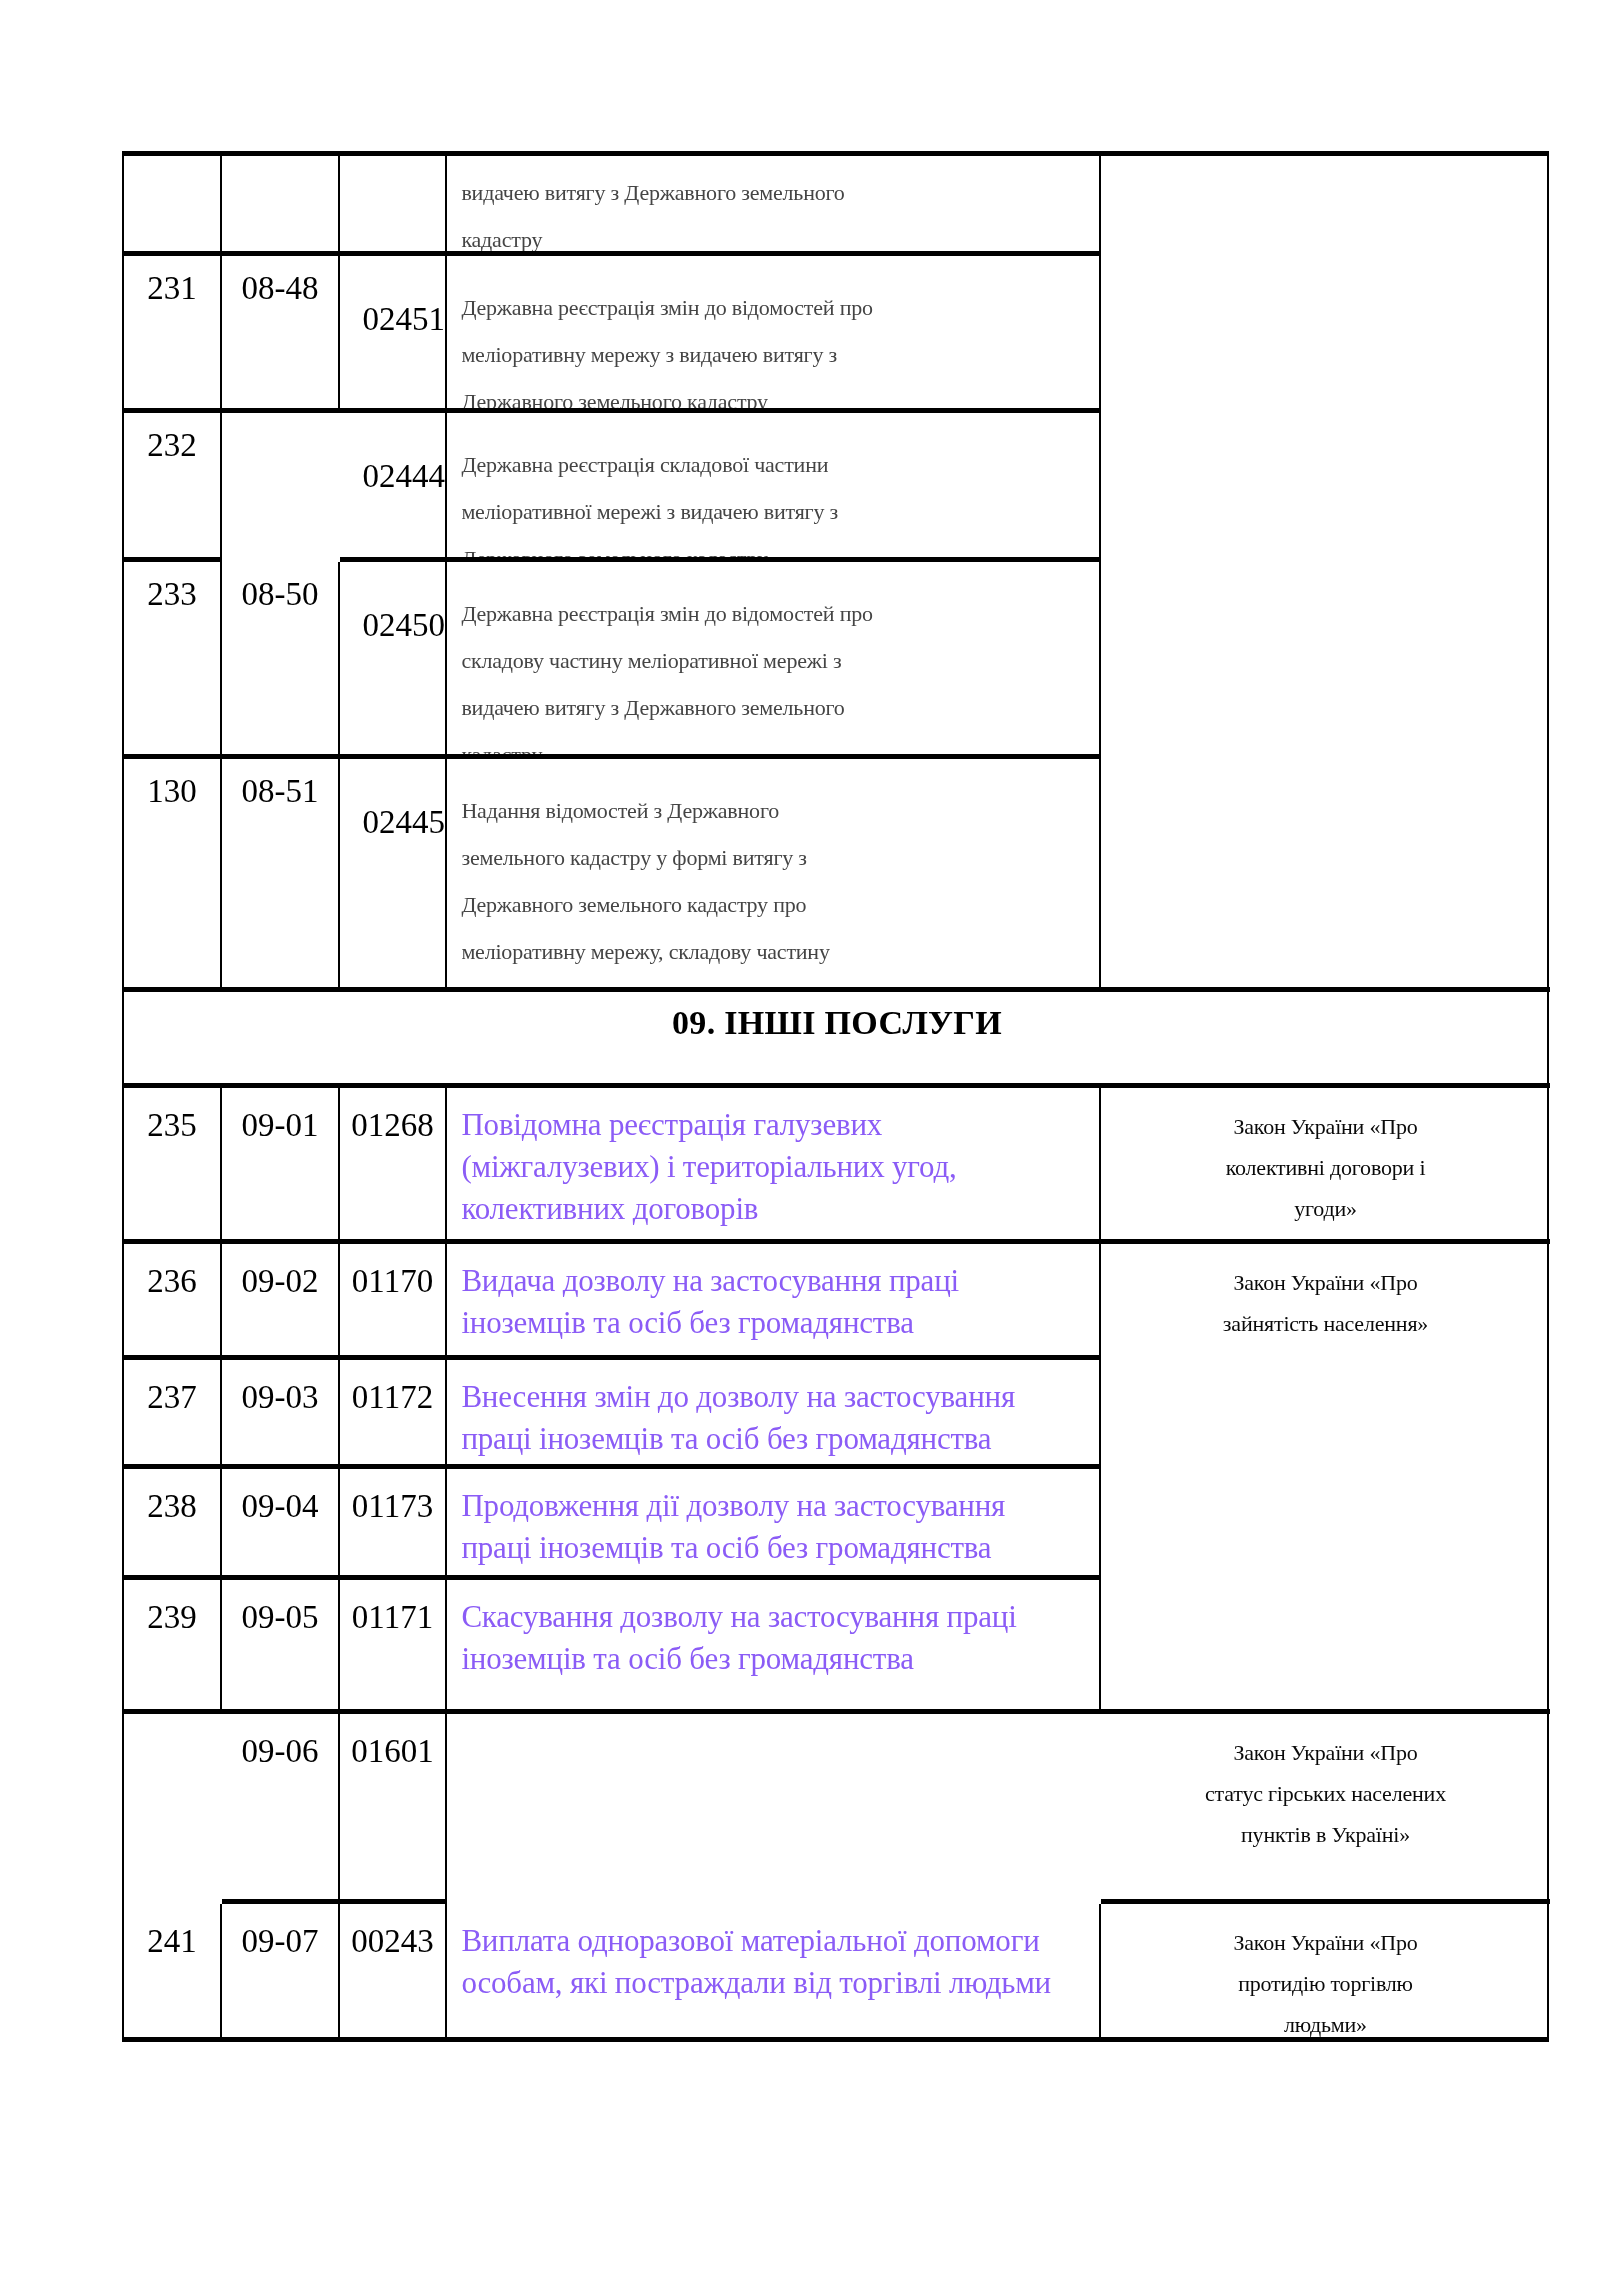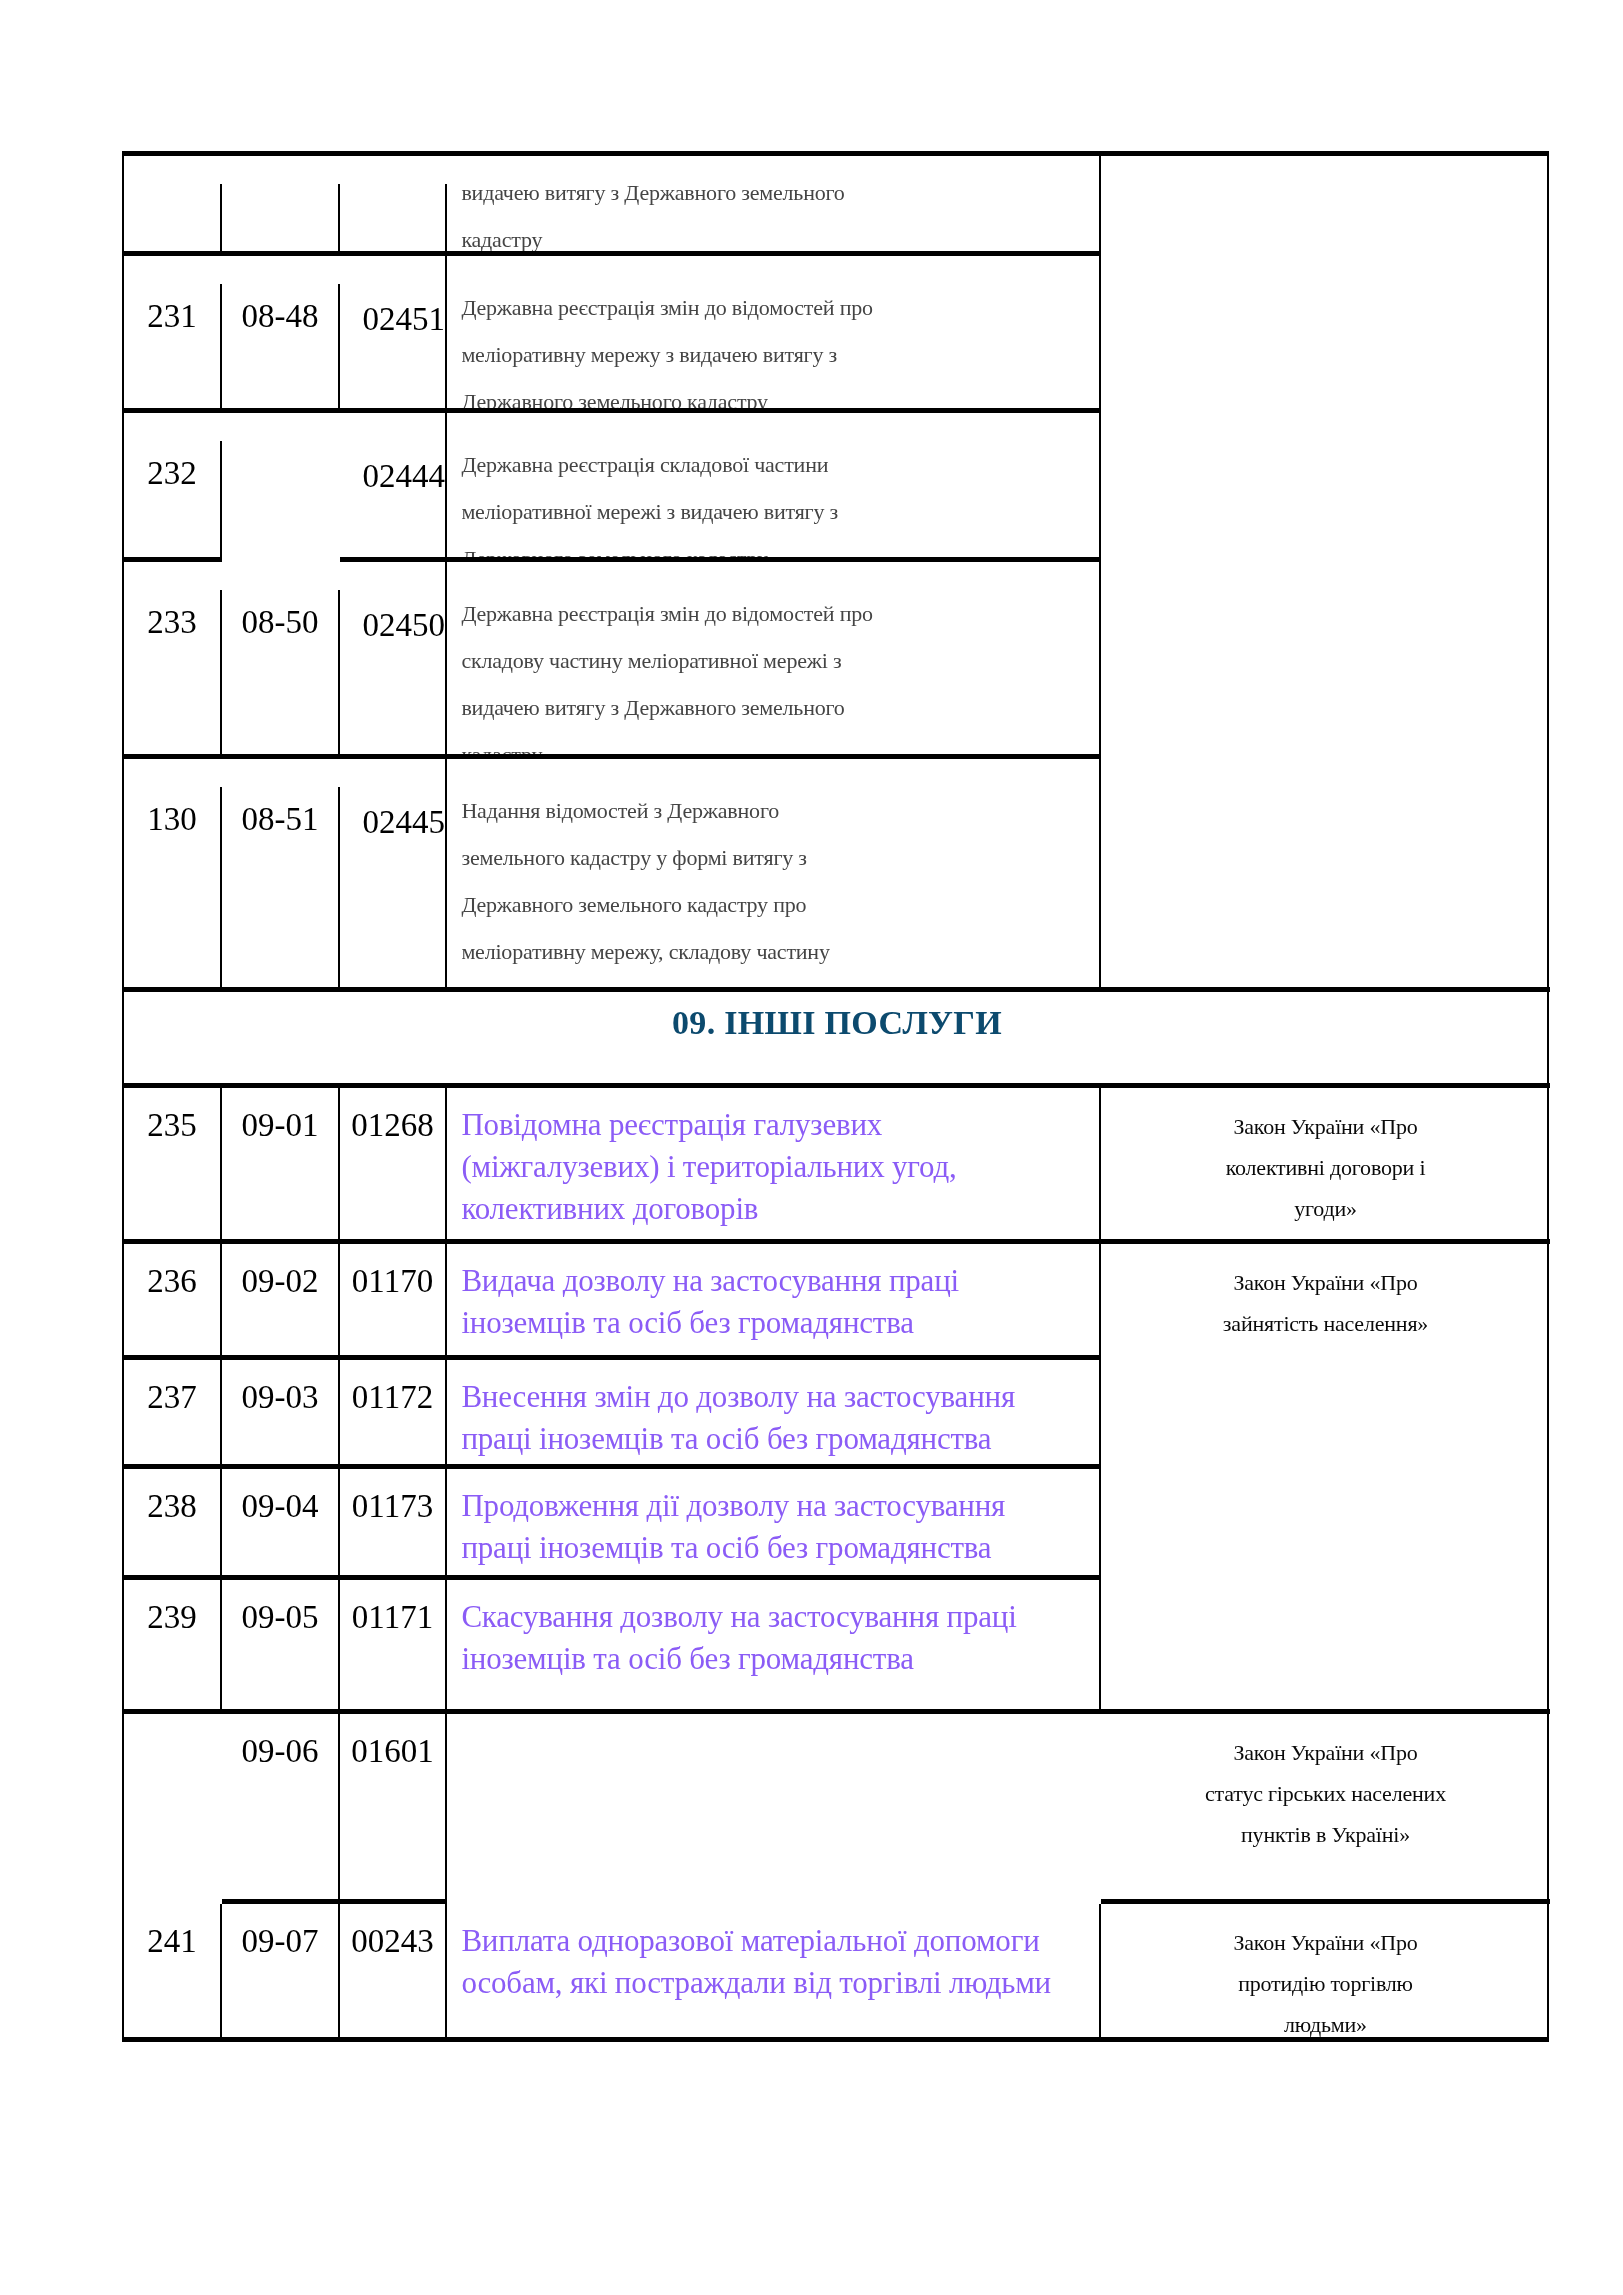--- a/index.html
+++ b/index.html
@@ -36,21 +36,21 @@
   .r1{grid-row:1}.r2{grid-row:2}.r3{grid-row:3}.r4{grid-row:4}.r5{grid-row:5}
   .r7{grid-row:7}.r8{grid-row:8}.r9{grid-row:9}.r10{grid-row:10}.r11{grid-row:11}
   .r12{grid-row:12}.r13{grid-row:13}
   .c1{grid-column:1}.c2{grid-column:2}.c3{grid-column:3}.c4{grid-column:4}.c5{grid-column:5}
   .legal8-span{grid-row:1 / span 5;grid-column:5;}
   .legal9-span{grid-row:8 / span 4;grid-column:5;}
   .header-row{grid-row:6;grid-column:1 / -1;}
   .c5,.header-row,.legal8-span,.legal9-span{border-right:none;}
   .r13{border-bottom:none;}
   
-  .num{text-align:center;padding-top:10.5px;margin-top:28px;}
+  .num{text-align:center;padding-top:10.5px;}
   .code-low{text-align:right;padding-top:42px;}   
   .num9{text-align:center;padding-top:15.7px;}
   .desc{
     white-space:pre-line;
     text-align:left;
     padding:27.5px 6.5px 0 14.4px;
     font-size:22px;
     line-height:47px;
     letter-spacing:-0.2px;
     color:#454545;            
@@ -73,21 +73,21 @@
     line-height:41px;
     letter-spacing:-0.2px;
     color:#0a0a0a;
   }
   .section-header{
     text-align:center;
     padding-top:9.2px;
     font-weight:bold;
     font-size:34px;
     letter-spacing:0.3px;
-    color:#0c4a6e;
+    color:#000000;
   }
 </style>
 </head>
 <body>
 
 <div class="page">
   <div class="services-table">
 
     <div class="cell r1 c1 num"></div>
     <div class="cell r1 c2 num"></div>

